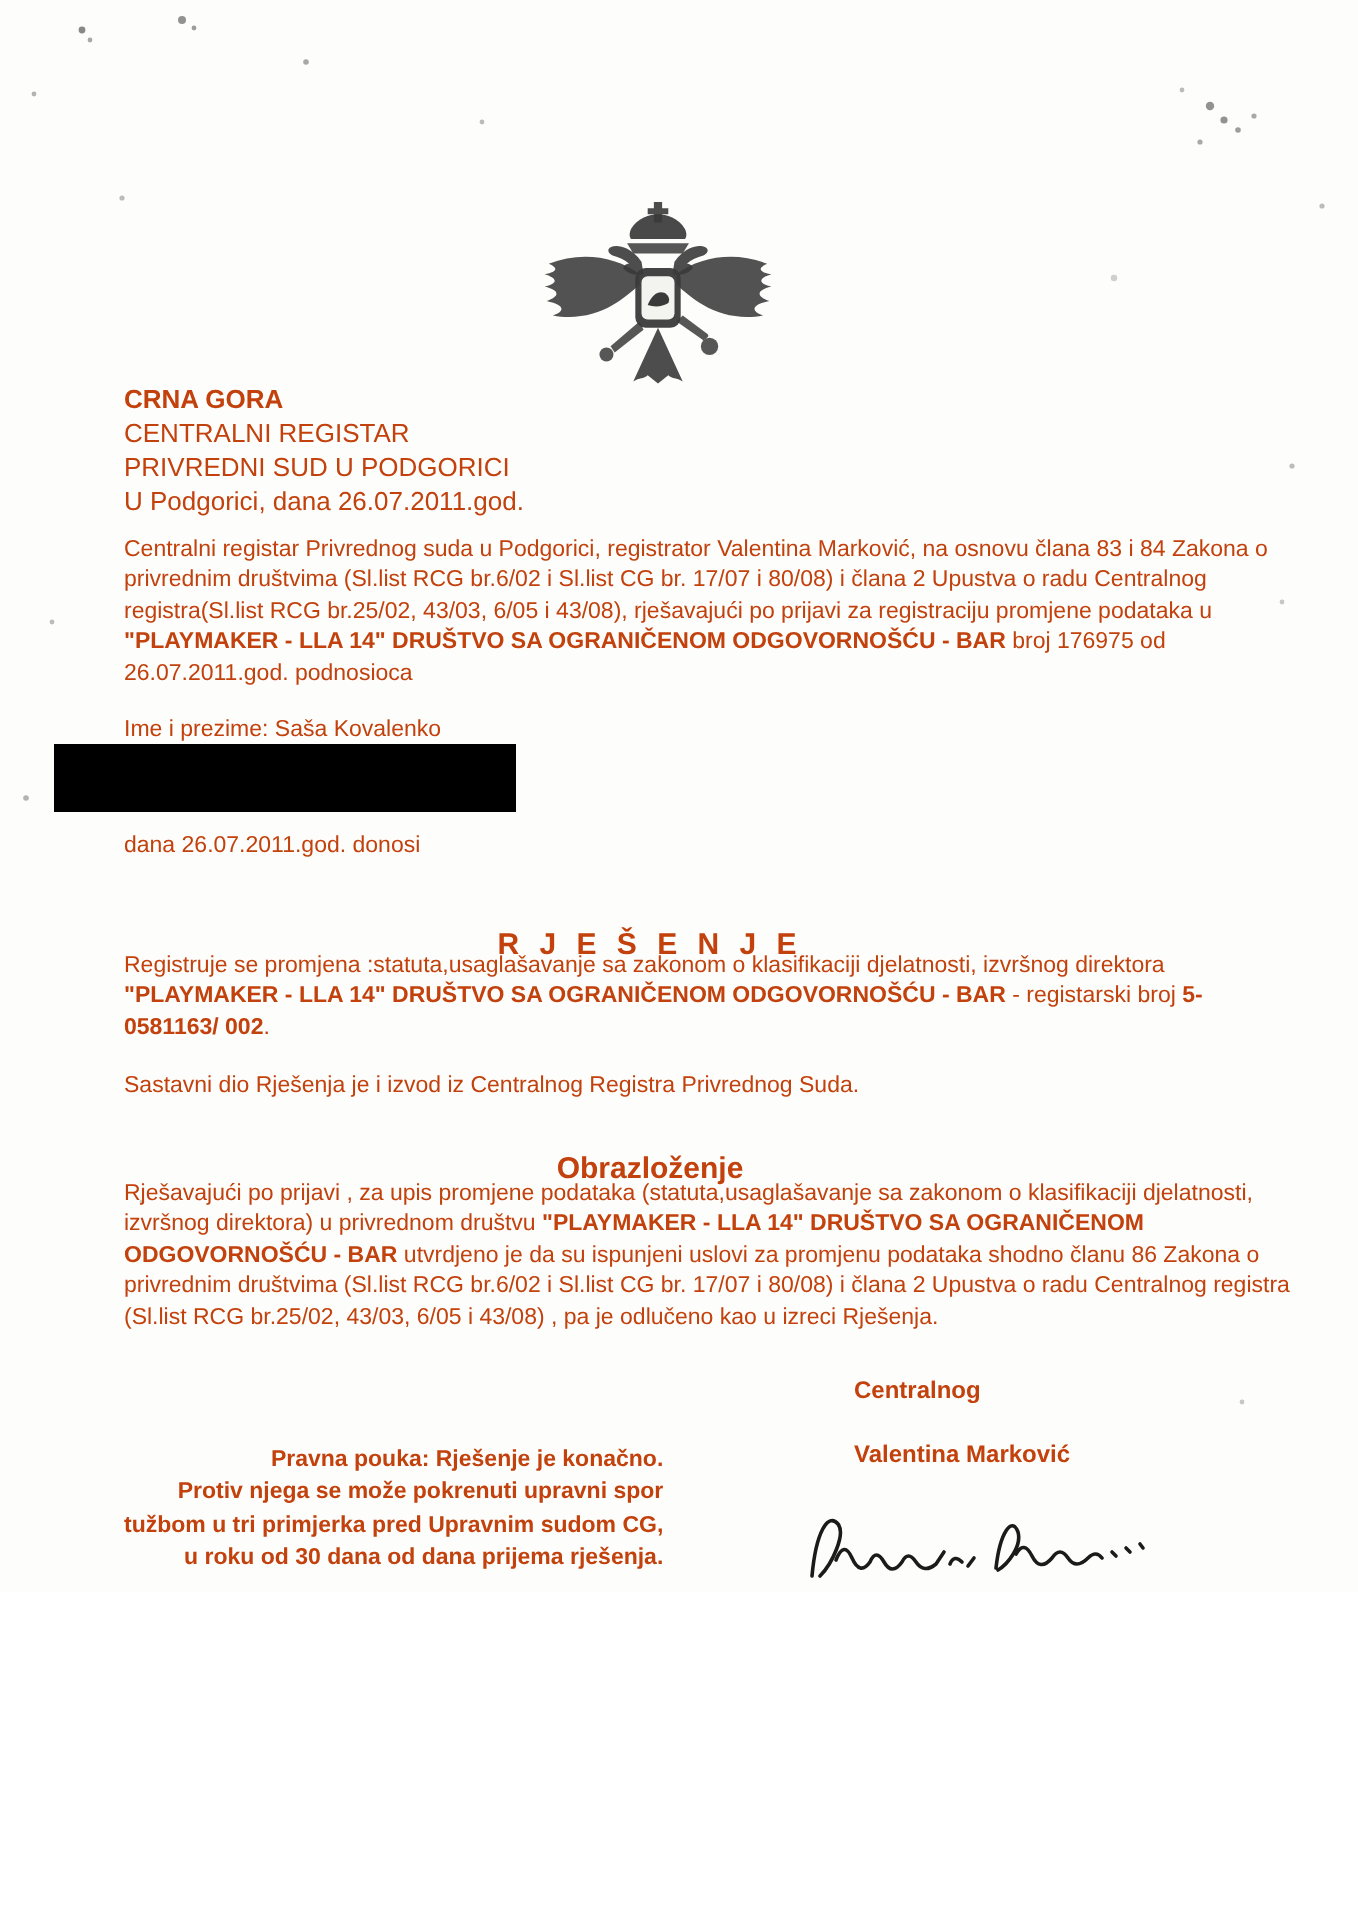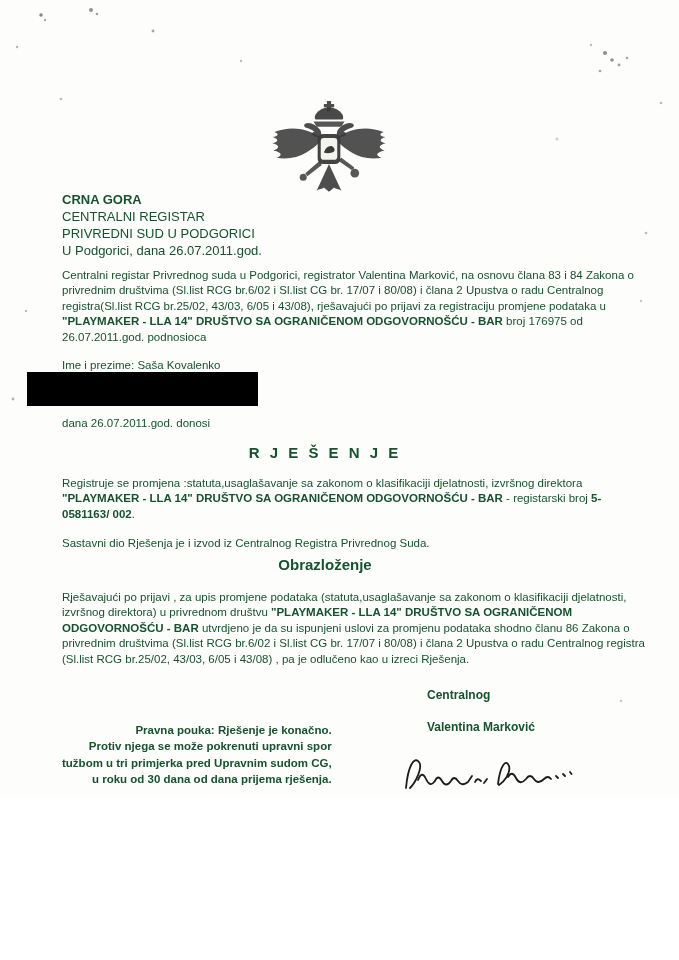--- a/index.html
+++ b/index.html
@@ -1,25 +1,25 @@
 <!DOCTYPE html>
 <html><head>
 <meta charset="utf-8">
 <style>
   html,body { margin:0; padding:0; background:#ffffff; }
   .page {
     position:relative; width:679px; height:796px; margin:0 auto;
     background:#fdfdfb; overflow:hidden;
-    font-family:"Liberation Sans", sans-serif; color:#14532d;
+    font-family:"Liberation Sans", sans-serif; color:#c2410c;
   }
   .abs { position:absolute; }
   .body-text { font-size:11.5px; line-height:15.4px; letter-spacing:0; }
   .bold { font-weight:bold; }
   .header-block { font-size:13px; line-height:17px; }
-  .center-title { text-align:center; font-weight:bold; }
+  .center-title { text-align:center; font-weight:bold;margin-top:20px; }
   .decision-title { font-size:15px; letter-spacing:3px; }
   .section-title { font-size:15px;text-align:center; }
   .sig-block { font-size:12px; font-weight:bold; line-height:16px; }
   .legal { font-size:11.5px; font-weight:bold; line-height:16.4px; }
   .redaction { background:#000; }
   .speckles {
     top:0; left:0; width:2px; height:2px; border-radius:50%;
     background:rgba(60,60,60,.0);
     box-shadow:
       40px 14px 0 0.7px rgba(40,40,40,.55),

